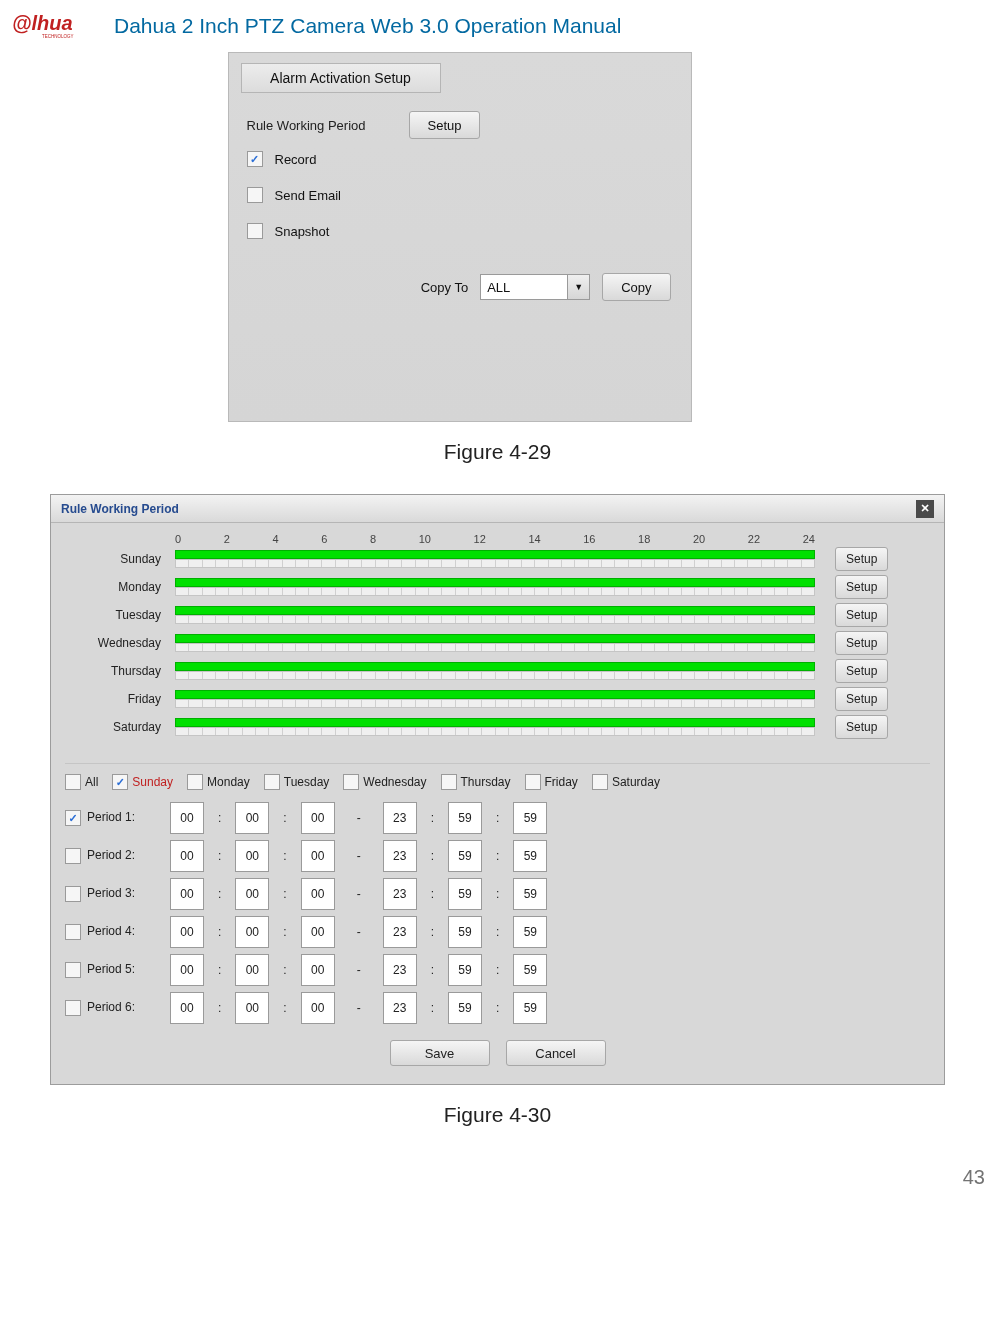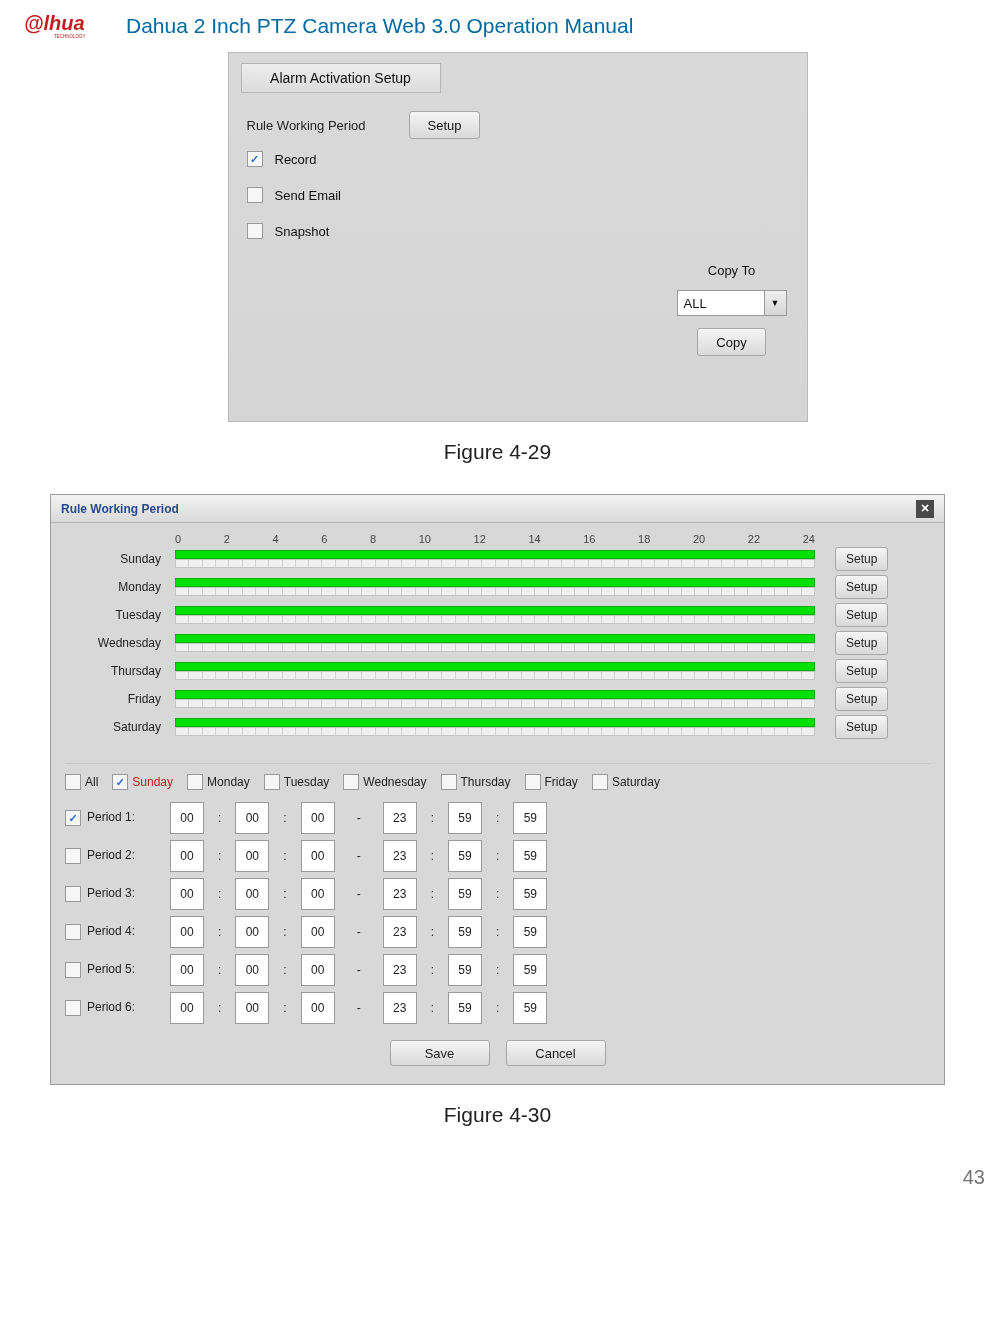--- a/index.html
+++ b/index.html
@@ -12,40 +12,40 @@
   }
   .page {
     width: 995px;
     position: relative;
     padding: 10px 0 40px 0;
   }
   .header-row {
     display: flex;
     align-items: flex-start;
     gap: 8px;
-    padding-left: 24px;
+    padding-left: 12px;
   }
   .logo {
     width: 94px;
     height: 30px;
     display: flex;
     align-items: center;
   }
   .logo svg { display:block; }
   .doc-title {
     font-size: 21px;
     color: #0369a1;
     padding-top: 4px;
   }
   .fig1-wrap {
     margin: 12px auto 0 auto;
     width: 540px;
   }
   .panel1 {
-    width: 580px;
+    width: 464px;
     height: 370px;
     background: linear-gradient(#d9d9d9,#d5d5d5);
     border: 1px solid #b9b9b9;
     position: relative;
     font-size: 13px;
     color: #111;
   }
   .tab-header {
     position: absolute;
     top: 10px; left: 12px;
@@ -53,21 +53,21 @@
     background: linear-gradient(#ececec,#dcdcdc);
     border: 1px solid #b5b5b5;
     display:flex; align-items:center; justify-content:center;
     font-size: 14px;
   }
   .p1-row { position:absolute; left: 18px; display:flex; align-items:center; gap:12px; }
   .p1-row.row1 { top: 58px; }
   .p1-row.row2 { top: 98px; }
   .p1-row.row3 { top: 134px; }
   .p1-row.row4 { top: 170px; }
-  .p1-row.row5 { top: 210px; right: 20px; left:auto;flex-direction:column; }
+  .p1-row.row5 { top: 220px; right: 20px; left:auto; }
   .lbl { min-width: 150px; color:#222; }
   .btn3d {
     height: 28px;
     padding: 0 18px;
     background: linear-gradient(#f5f5f5,#d9d9d9);
     border: 1px solid #a7a7a7;
     border-radius: 3px;
     font-size: 13px;
     display:flex; align-items:center; justify-content:center;
     cursor:pointer;

